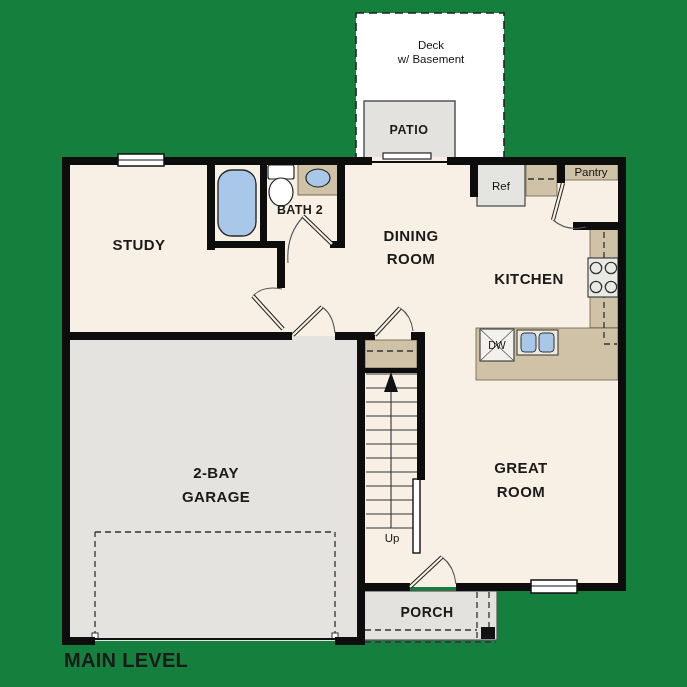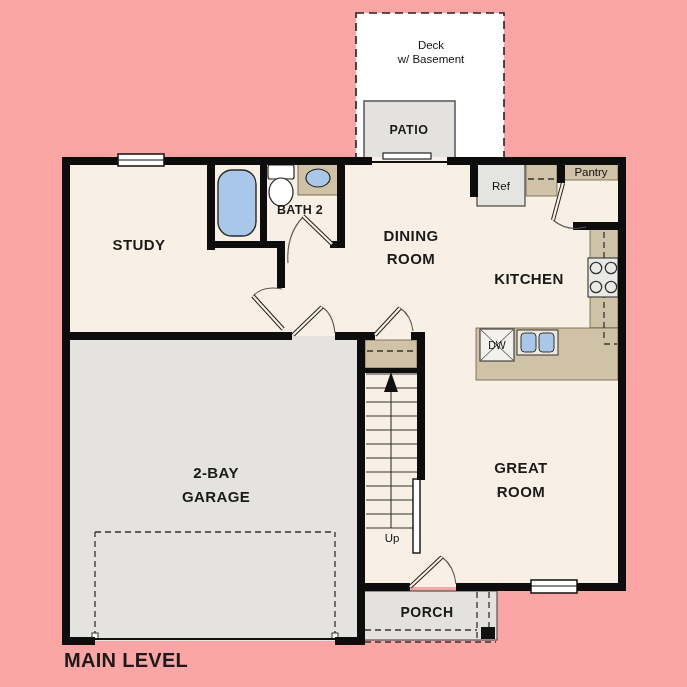--- a/index.html
+++ b/index.html
@@ -1,16 +1,16 @@
 <!DOCTYPE html>
 <html><head>
 <meta charset="utf-8">
 <style>
   html,body{margin:0;padding:0;background:#ffffff;}
-  .stage{position:relative;width:687px;height:687px;background:#fca5a5;overflow:hidden;
+  .stage{position:relative;width:687px;height:687px;background:#15803d;overflow:hidden;
          font-family:"Liberation Sans", sans-serif;}
   svg text{font-family:"Liberation Sans", sans-serif;fill:#1a1a1a;}
   .room-label{font-size:15px;font-weight:700;letter-spacing:.4px;}
   .small-label{font-size:11.5px;font-weight:400;fill:#111;}
   .tiny-label{font-size:10.5px;font-weight:400;fill:#111;}
   .bath-label{font-size:12.5px;font-weight:700;letter-spacing:.3px;}
   .patio-label{font-size:12.5px;font-weight:700;letter-spacing:.5px;}
   .porch-label{font-size:14px;font-weight:700;letter-spacing:.5px;}
   .main-label{font-size:20px;font-weight:700;letter-spacing:.3px;}
   .wall{fill:#0d0d0d;}

